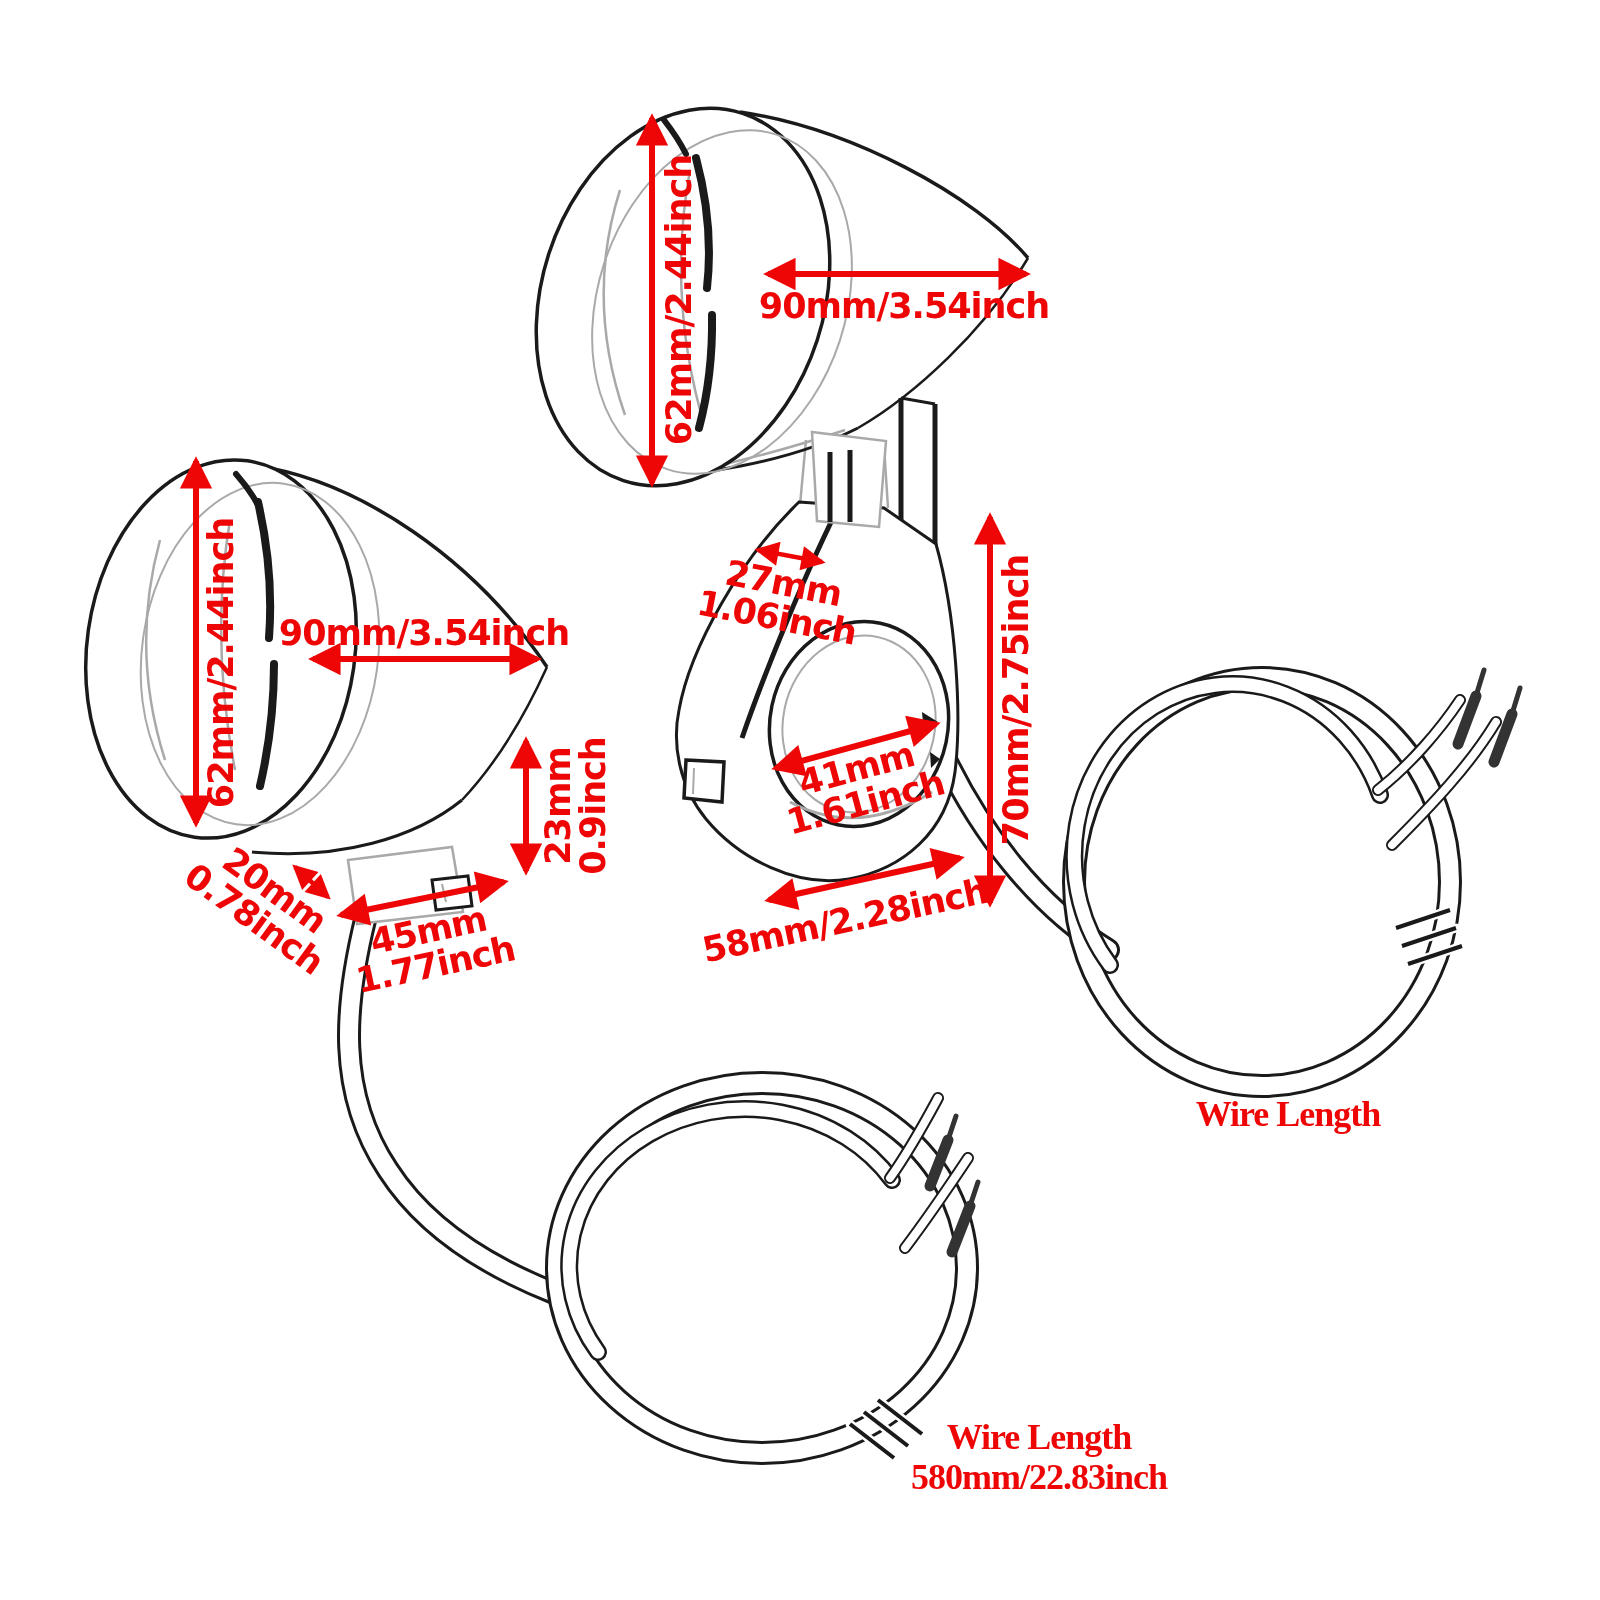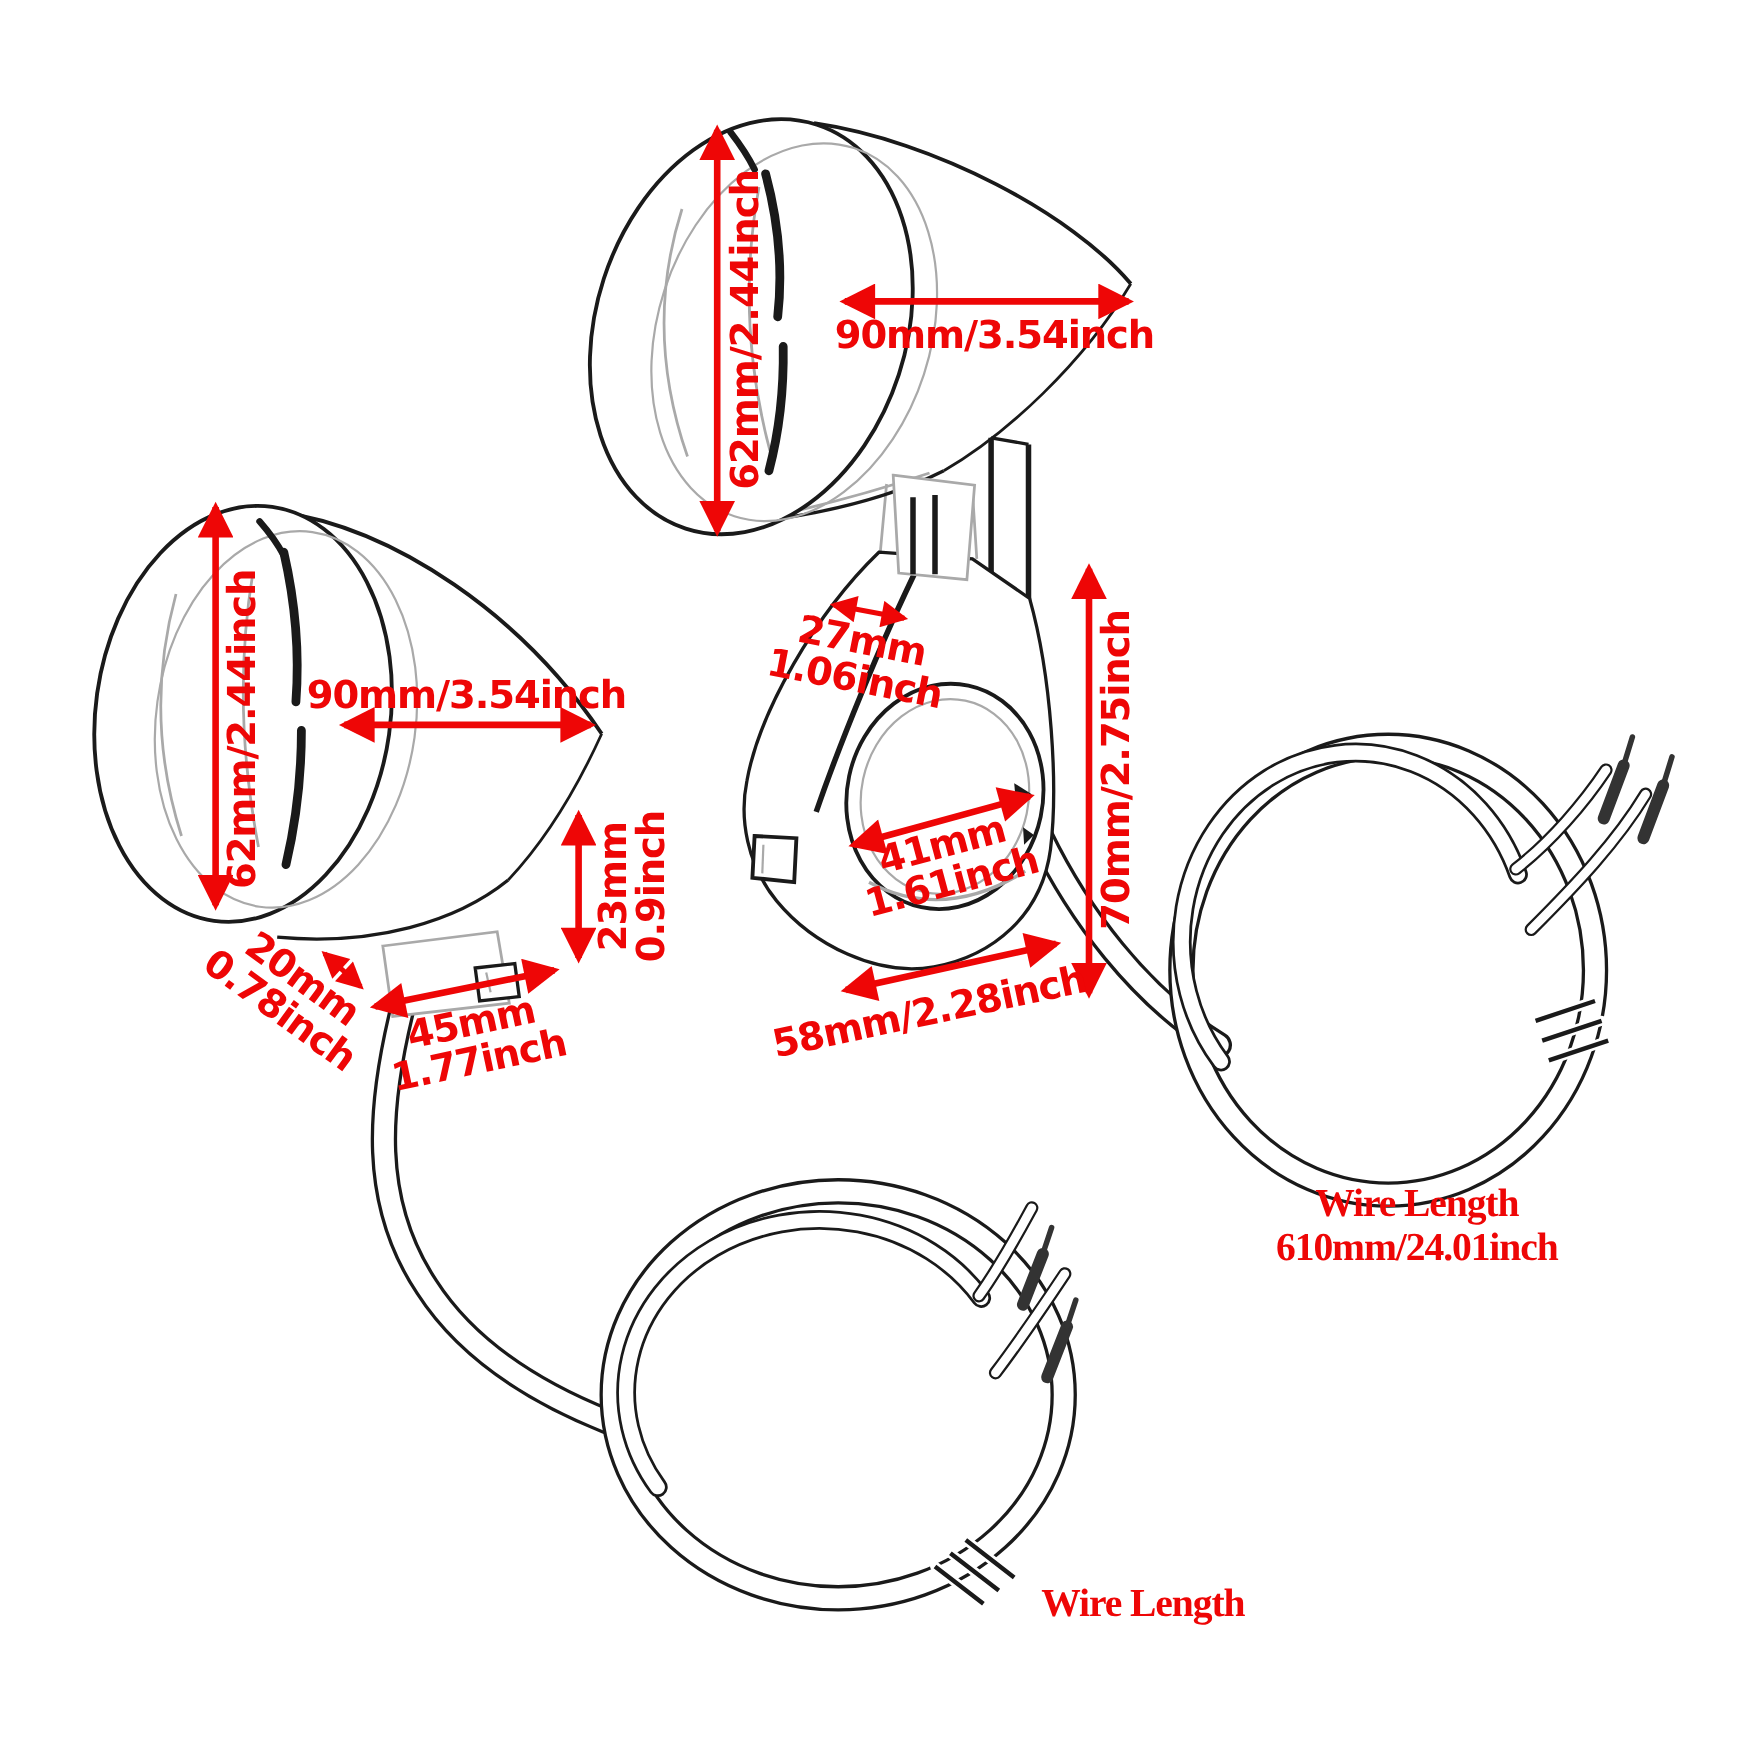--- a/index.html
+++ b/index.html
@@ -183,20 +183,20 @@
     <div>41mm</div>
     <div>1.61inch</div>
   </div>
 
   <div class="dim" style="left:1016px;top:700px;transform:translate(-50%,-50%) rotate(-90deg);">70mm/2.75inch</div>
 
   <div class="dim" style="left:845px;top:921px;transform:translate(-50%,-50%) rotate(-12deg);">58mm/2.28inch</div>
 
   <div class="dim wirelabel" style="left:1288px;top:1114px;transform:translate(-50%,-50%);">
     <div>Wire Length</div>
-    <div>610mm/24.01inch</div>
   </div>
 
   <div class="dim wirelabel" style="left:1039px;top:1457px;transform:translate(-50%,-50%);">
     <div>Wire Length</div>
+    <div>580mm/22.83inch</div>
   </div>
 
 </div>
 
 </body></html>

